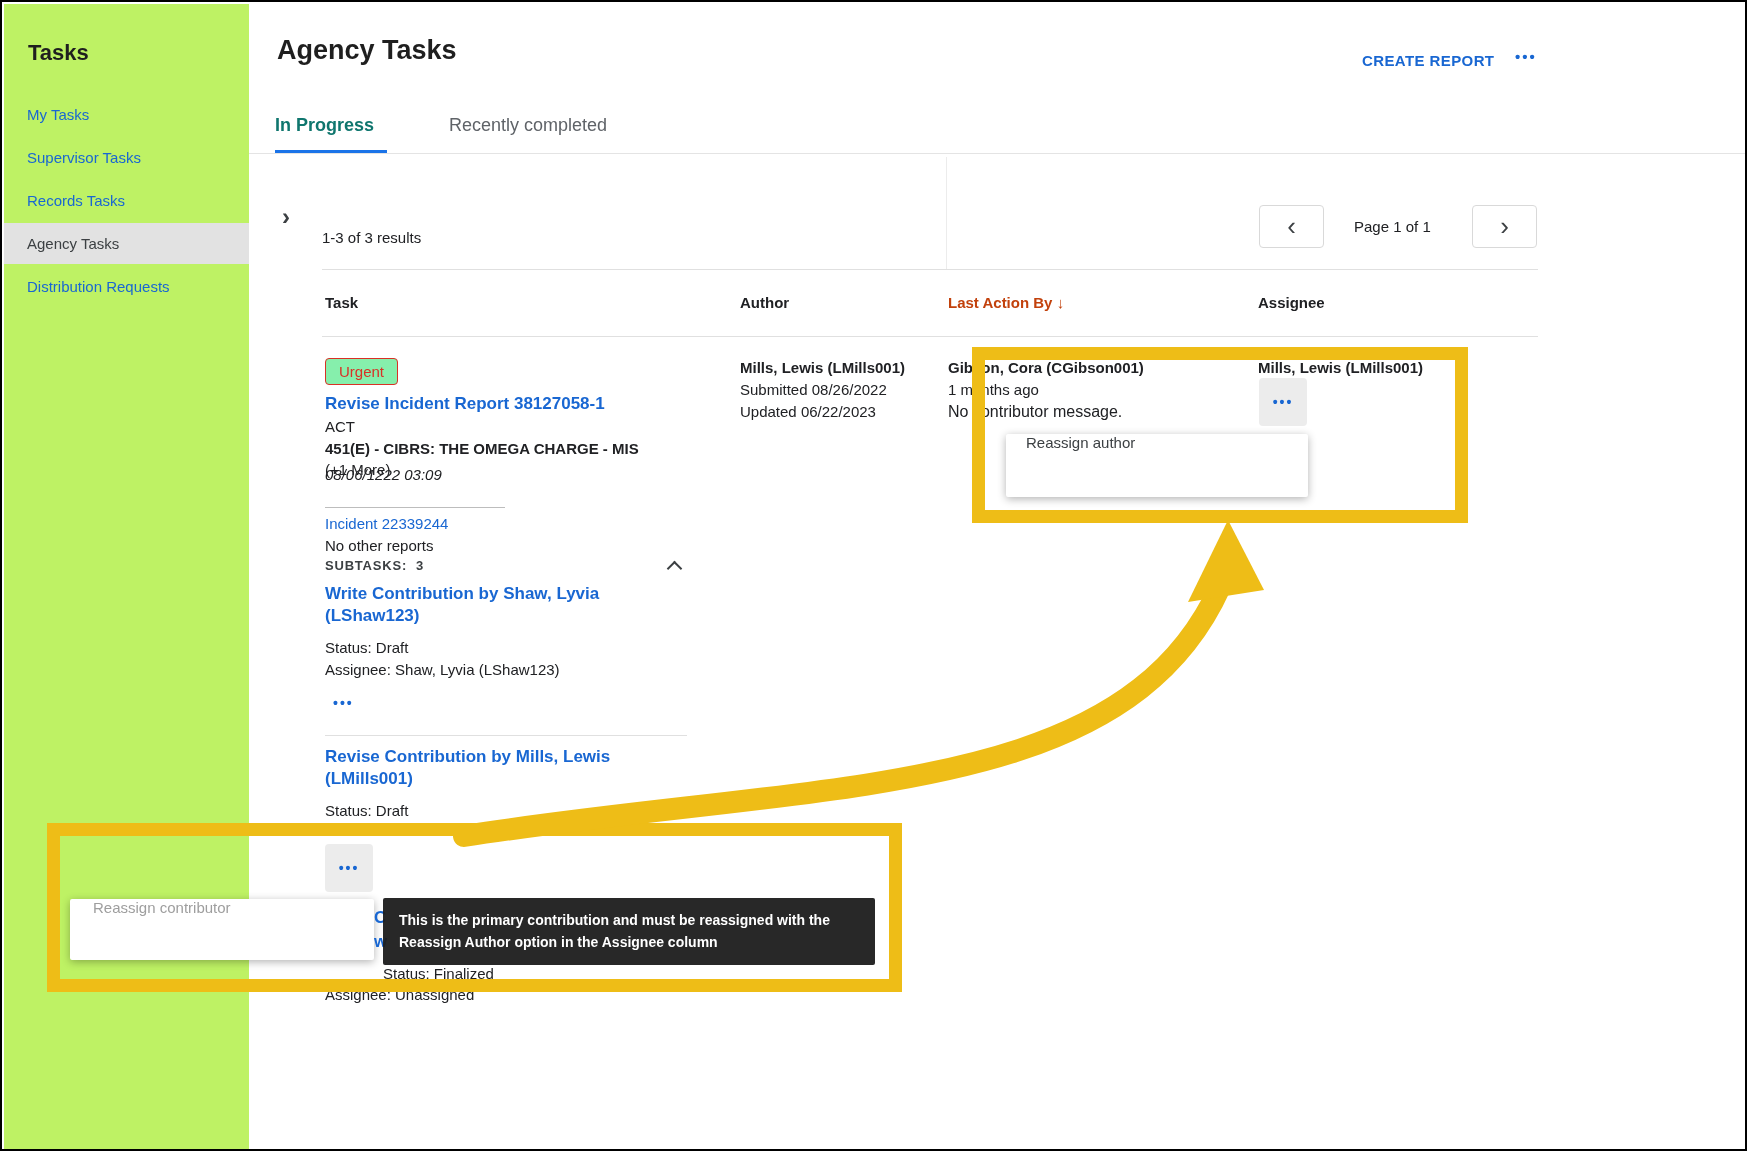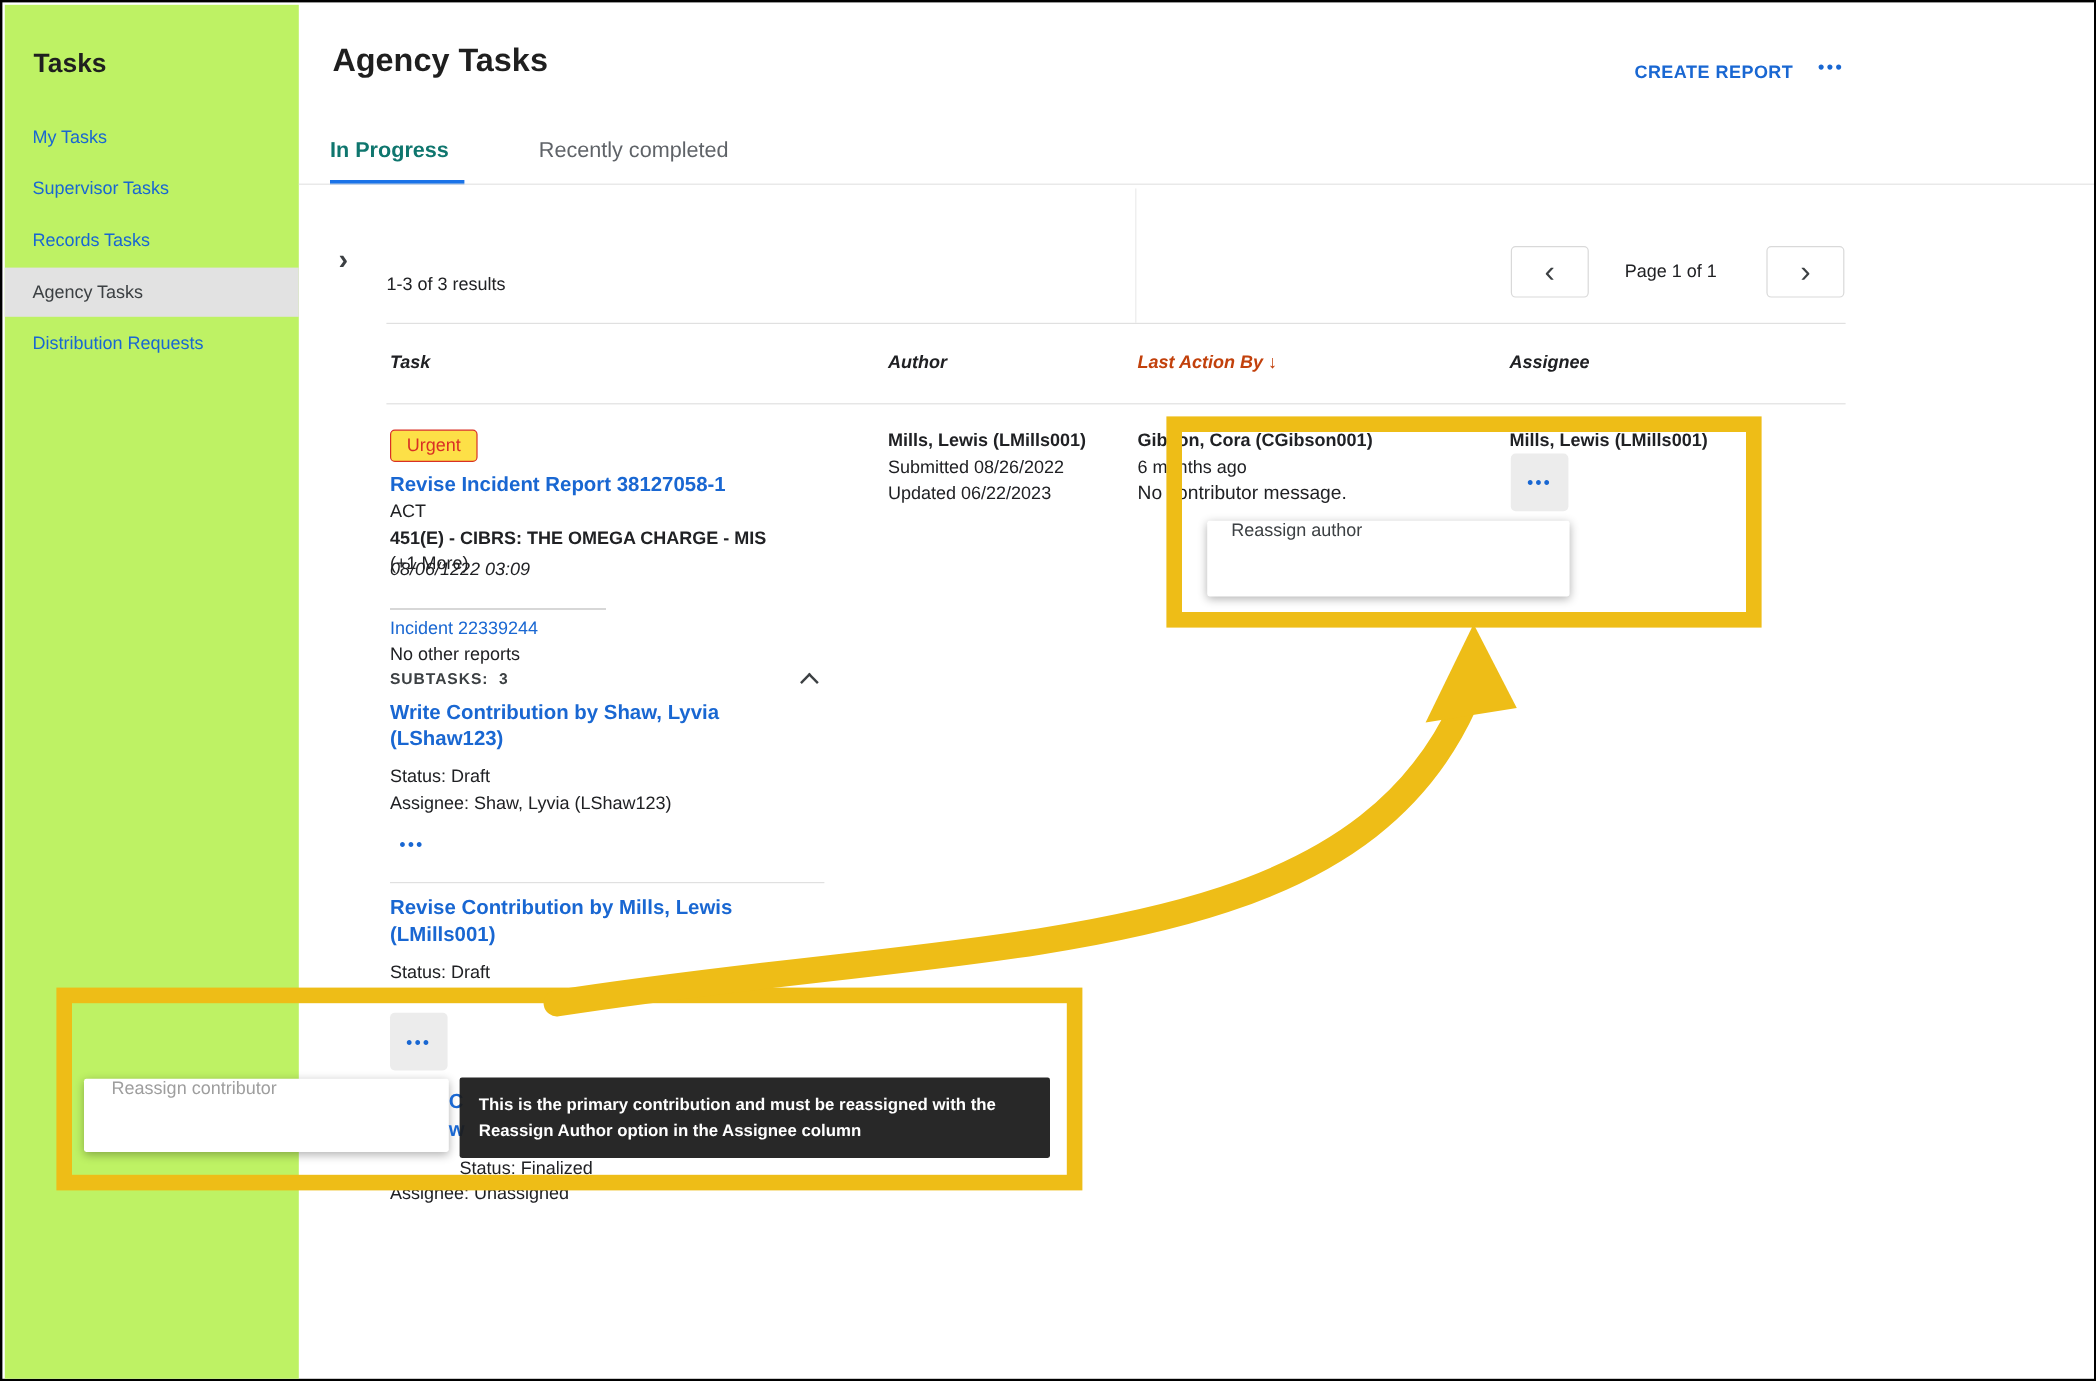--- a/index.html
+++ b/index.html
@@ -29,30 +29,30 @@
   .hline { position:absolute; height:1px; background:#e0e0e0; }
   .vline { position:absolute; width:1px; background:#ececec; }
 
   .expand-chevron { position:absolute; left:280px; top:201px; font-size:24px; color:#3c4043; cursor:pointer; font-weight:bold; }
   .results { position:absolute; left:320px; top:227px; font-size:15px; }
 
   .pagebtn { position:absolute; top:203px; width:65px; height:43px; border:1px solid #d9d9d9; border-radius:4px; background:#fff;
              display:flex; align-items:center; justify-content:center; font-size:26px; color:#3c4043; cursor:pointer; }
   .page-indicator { position:absolute; left:1352px; top:216px; font-size:15px; }
 
-  .th { position:absolute; top:292px; font-size:15px; font-weight:bold; color:#202124;font-style:italic; }
+  .th { position:absolute; top:292px; font-size:15px; font-weight:bold; color:#202124; }
   .th-sorted { color:#c2410c; cursor:pointer; }
 
   .txt { position:absolute; font-size:15px; color:#202124; }
   .bold { font-weight:bold; }
   .blue-link { color:#1967d2; cursor:pointer; }
   .task-link { font-size:17px; font-weight:bold; }
 
   .urgent-badge { position:absolute; left:323px; top:356px; padding:4px 13px; font-size:15px; color:#d93025;
-                  background:#fde047; border:1px solid #d93025; border-radius:4px; }
+                  background:#86efac; border:1px solid #d93025; border-radius:4px; }
 
   .subtasks-label { position:absolute; left:323px; top:556px; font-size:13px; font-weight:bold; letter-spacing:.8px; color:#3c4043; }
   .chevron-up { position:absolute; left:667px; top:561px; width:11px; height:11px; border-left:2px solid #3c4043; border-top:2px solid #3c4043;
                 transform:rotate(45deg); cursor:pointer; }
 
   .more-dots { font-size:14px; font-weight:bold; letter-spacing:2px; color:#1967d2; cursor:pointer; }
   .more-btn-plain { position:absolute; left:331px; top:693px; }
   .more-btn-box { position:absolute; width:48px; height:48px; background:#ececec; border-radius:4px;
                   display:flex; align-items:center; justify-content:center; cursor:pointer; }
 
@@ -146,21 +146,21 @@
     <div class="txt blue-link task-link" style="left:372px; top:930px; z-index:10;">w</div>
     <div class="tooltip">This is the primary contribution and must be reassigned with the Reassign Author option in the Assignee column</div>
     <div class="txt" style="left:381px; top:963px;">Status: Finalized</div>
     <div class="txt" style="left:323px; top:984px;">Assignee: Unassigned</div>
 
     <div class="txt bold" style="left:738px; top:357px;">Mills, Lewis (LMills001)</div>
     <div class="txt" style="left:738px; top:379px;">Submitted 08/26/2022</div>
     <div class="txt" style="left:738px; top:401px;">Updated 06/22/2023</div>
 
     <div class="txt bold" style="left:946px; top:357px;">Gibson, Cora (CGibson001)</div>
-    <div class="txt" style="left:946px; top:379px;">6 months ago</div>
+    <div class="txt" style="left:946px; top:379px;">1 months ago</div>
     <div class="txt" style="left:946px; top:401px; font-size:16px;">No contributor message.</div>
 
     <div class="txt bold" style="left:1256px; top:357px;">Mills, Lewis (LMills001)</div>
     <div class="more-btn-box" style="left:1257px; top:376px;">
       <span class="more-dots">•••</span>
     </div>
     <div class="menu-box" style="left:1004px; top:432px; width:302px; height:63px;">
       <span class="menu-item" style="padding-left:20px; color:#3c4043;">Reassign author</span>
     </div>
   </div>

